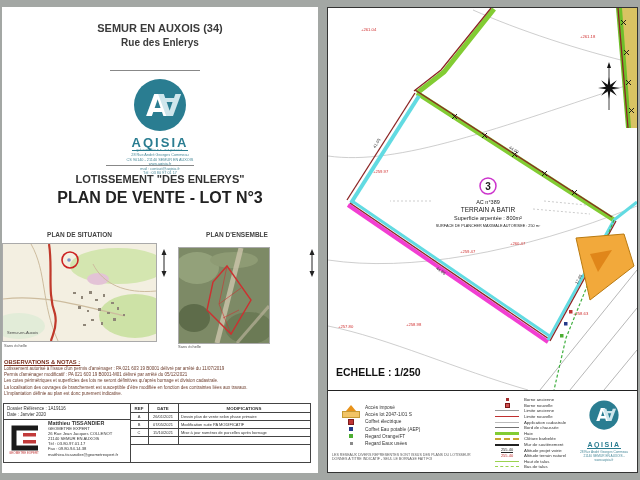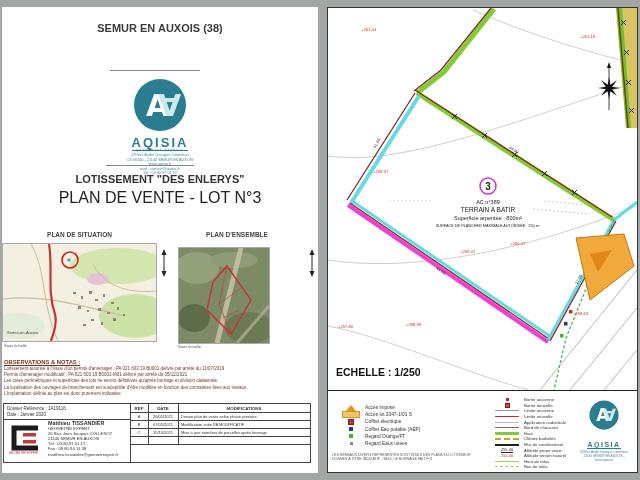--- a/index.html
+++ b/index.html
@@ -16,21 +16,21 @@
   .lp-city{left:0;top:15px;width:100%;font-size:11px;font-weight:bold;color:#3b3b3b;}
   .lp-street{left:0;top:30px;width:100%;font-size:10px;font-weight:bold;color:#3b3b3b;}
   .rule1{left:108px;top:63px;width:90px;height:1px;background:#888;}
   .rule2{left:104px;top:158px;width:88px;height:1px;background:#888;}
   .logo-wrap{left:126px;top:70px;width:64px;}
   .brandword{font-size:13px;font-weight:bold;letter-spacing:2px;color:#2a7d91;border-bottom:1px solid #2a7d91;}
   .lp-brand{left:0;top:126px;width:100%;}
   .lp-tagline{left:0;top:141px;width:100%;font-size:3.6px;color:#2a7d91;letter-spacing:1px;}
   .lp-addr{left:0;top:146px;width:100%;font-size:3.8px;line-height:4.6px;color:#4a8a9a;}
   .lp-sub{left:0;top:166px;width:100%;font-size:11px;font-weight:bold;color:#333;}
-  .lp-title{left:0;top:182px;width:100%;font-size:16px;font-weight:normal;color:#222;}
+  .lp-title{left:0;top:182px;width:100%;font-size:16px;font-weight:bold;color:#222;}
   .ph1{left:0;top:224px;width:155px;font-size:6.5px;font-weight:bold;color:#444;}
   .ph2{left:160px;top:224px;width:150px;font-size:6.5px;font-weight:bold;color:#444;}
   .map1{left:0;top:236px;}
   .map2{left:176px;top:240px;}
   .cmp1{left:157px;top:242px;}
   .cmp2{left:305px;top:242px;}
   .cap1{left:2px;top:336px;font-size:4px;color:#555;}
   .cap2{left:176px;top:337px;font-size:4px;color:#555;}
   .obs{left:2px;top:352px;width:306px;}
   .obs-h{font-size:5.8px;font-weight:bold;color:#7a3020;text-decoration:underline;margin-bottom:1px;}
@@ -101,21 +101,22 @@
   .ldr{fill:none;stroke:#999;stroke-width:0.5;stroke-dasharray:2,2;}
   .ev{font-size:4.2px;fill:#d03030;font-family:"Liberation Sans",sans-serif;}
   .dim{font-size:4.2px;fill:#333;text-anchor:middle;font-family:"Liberation Sans",sans-serif;}
   .lotlab{fill:#222;text-anchor:middle;font-family:"Liberation Sans",sans-serif;}
   .scaletxt{font-size:10.5px;font-weight:bold;fill:#111;font-family:"Liberation Sans",sans-serif;}
 </style>
 </head>
 <body>
 
 <div class="page" id="left-page">
-  <div class="abs ctr lp-city">SEMUR EN AUXOIS (38)</div>
+  <div class="abs ctr lp-city">SEMUR EN AUXOIS (34)</div>
+  <div class="abs ctr lp-street">Rue des Enlerys</div>
   <div class="abs rule1"></div>
 
   <div class="abs logo-wrap">
     <svg width="64" height="56" viewBox="0 0 64 56">
       <circle cx="32" cy="28" r="26" fill="#2a7d91"></circle>
       <text x="18" y="39" font-size="30" font-weight="bold" fill="#fff" font-family="DejaVu Sans, sans-serif">A</text>
       <text x="30" y="39" font-size="30" font-weight="bold" fill="#cfe6ec" font-family="DejaVu Sans, sans-serif">∀</text>
     </svg>
   </div>
   <div class="abs ctr lp-brand"><span class="brandword">AQISIA</span></div>

